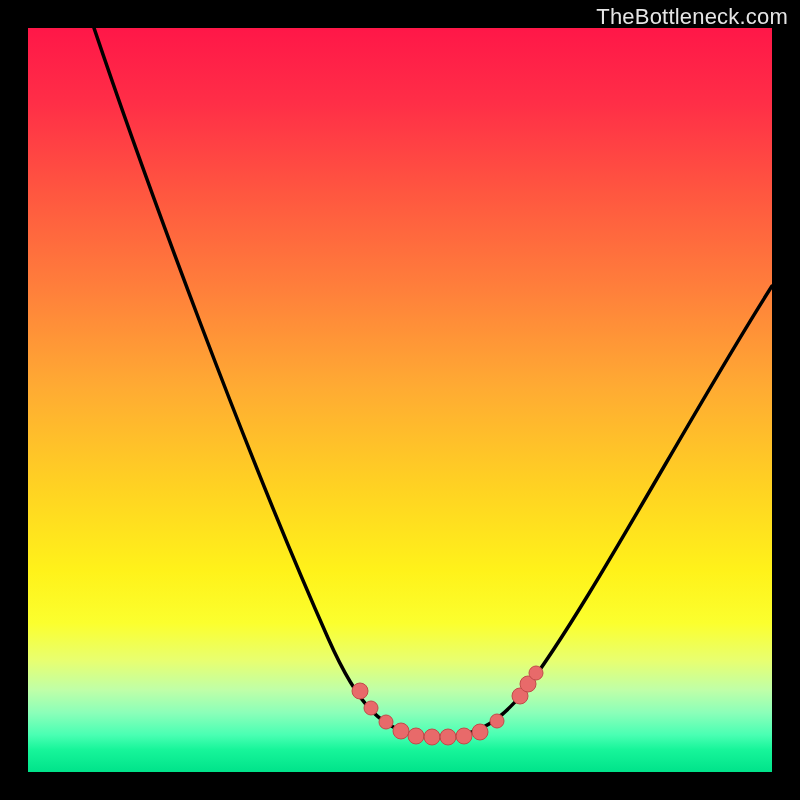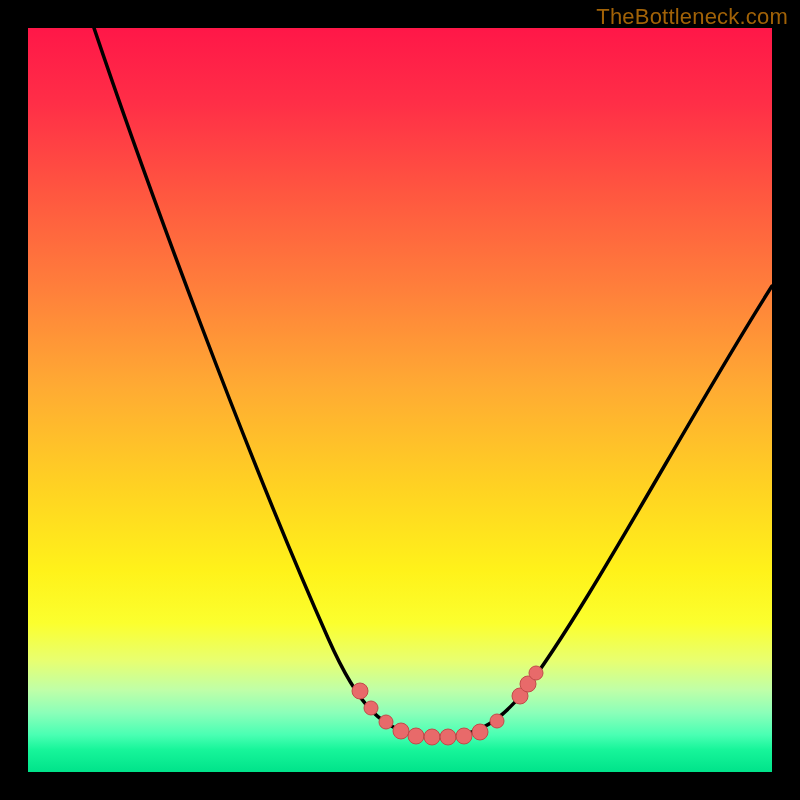--- a/index.html
+++ b/index.html
@@ -41,21 +41,21 @@
     );
   }
   .svg-layer {
     position: absolute;
     inset: 0;
   }
   .watermark {
     position: absolute;
     top: 4px;
     right: 12px;
-    color: #a16207;
+    color: #e5e5e5;
     font-size: 22px;
     letter-spacing: 0.2px;
     user-select: none;
   }
 </style>
 </head>
 <body>
 
 <div class="watermark">TheBottleneck.com</div>
 

